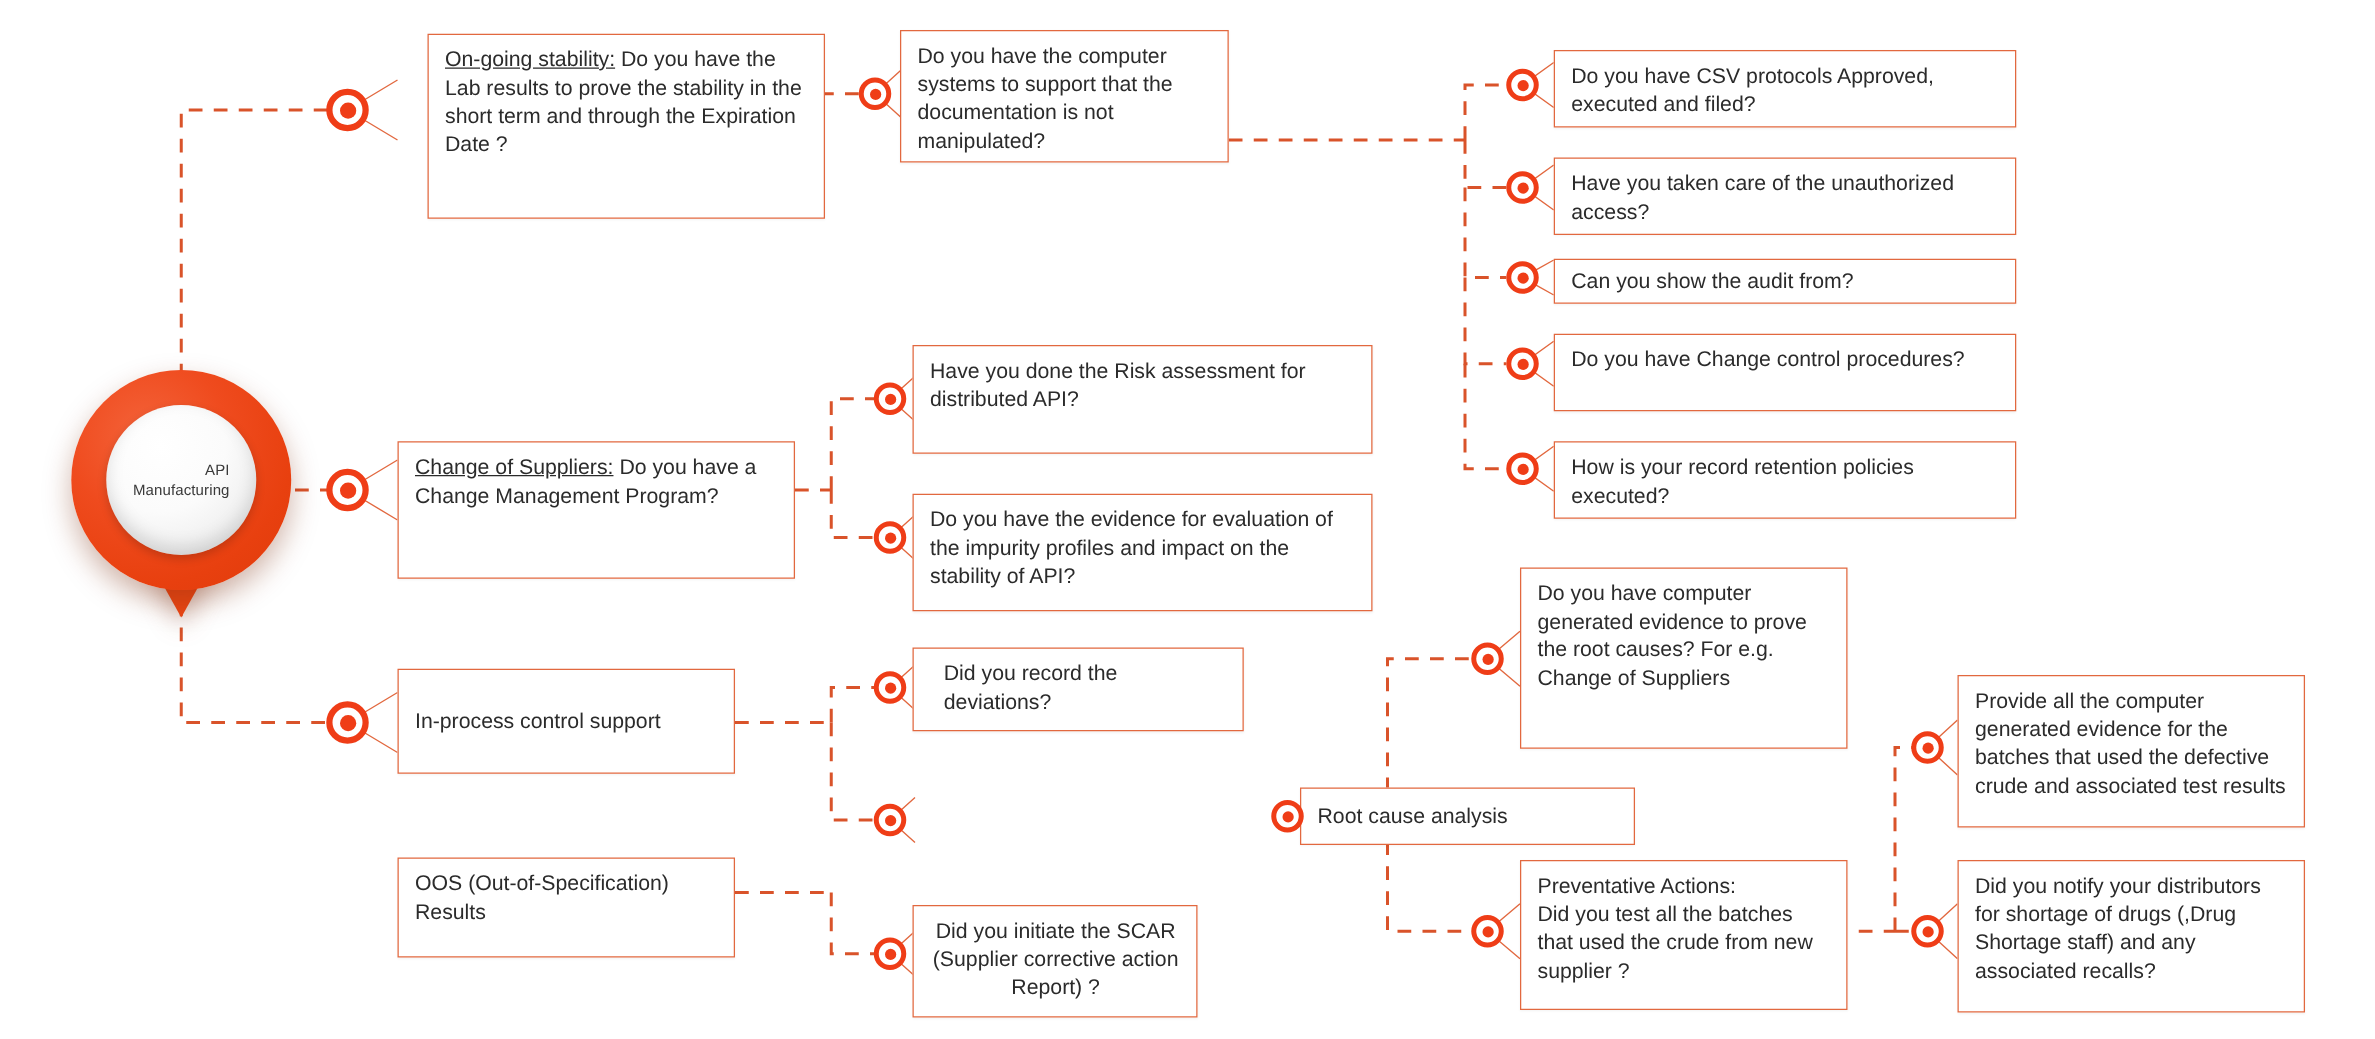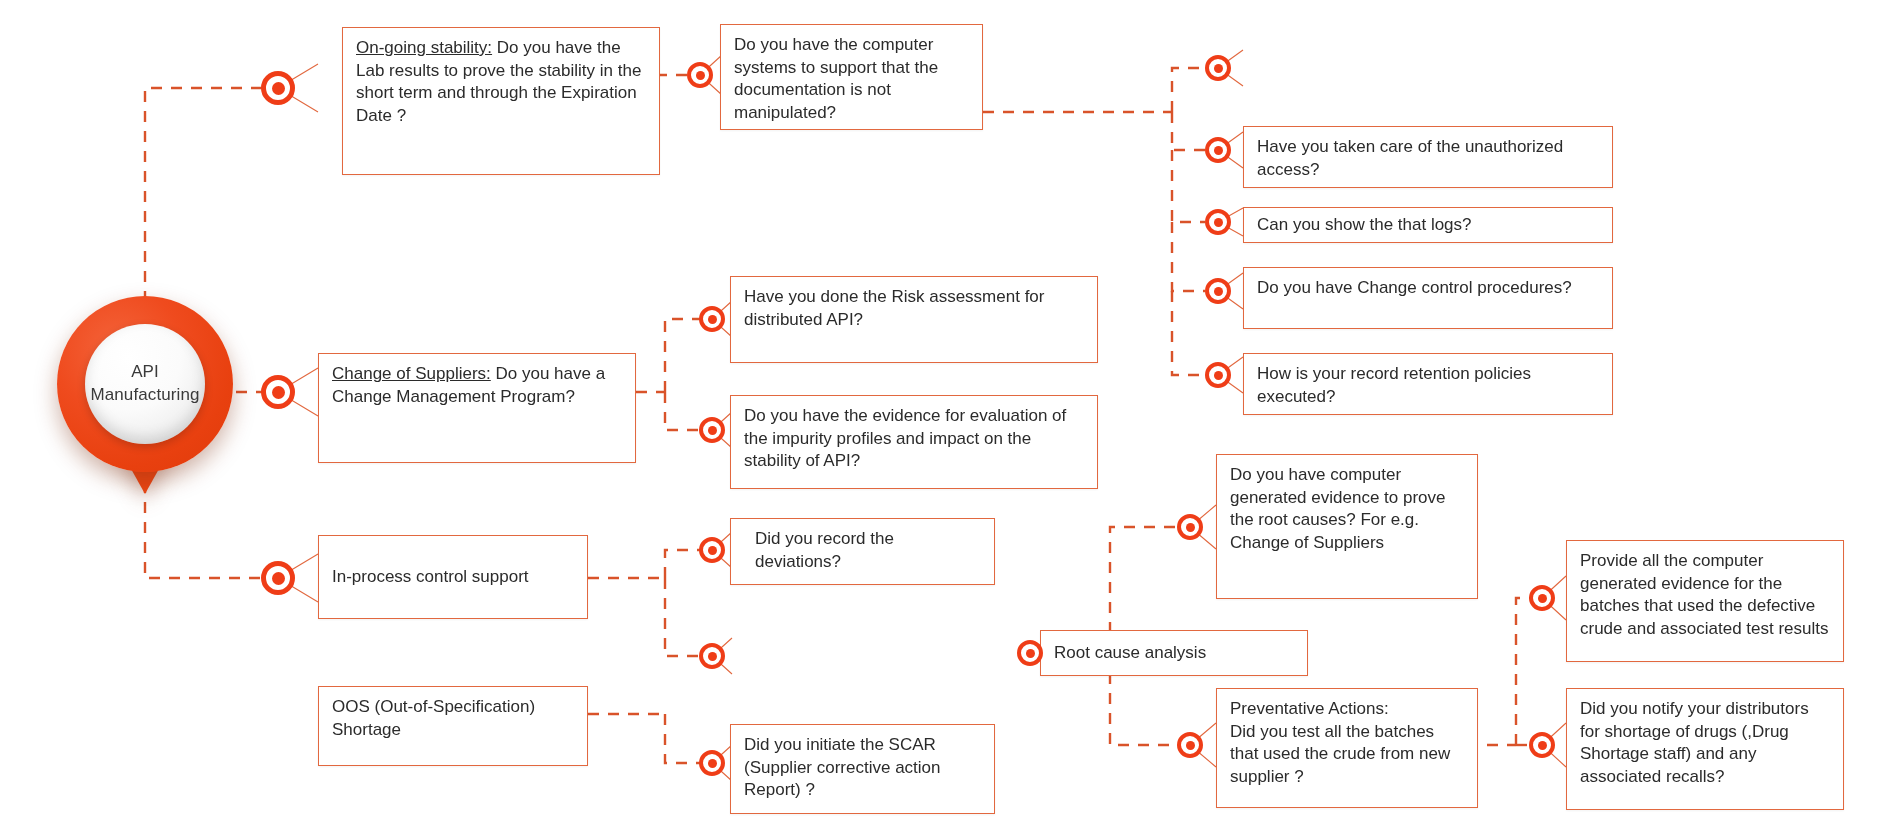--- a/index.html
+++ b/index.html
@@ -17,21 +17,21 @@
     background:radial-gradient(circle at 34% 30%, #f4633a 0%, #ef4b1e 38%, #e8400f 70%, #df3a0b 100%);
     box-shadow:0 10px 22px rgba(120,40,10,.35);
   }
   .hub-inner{
     position:absolute;left:28px;top:28px;width:120px;height:120px;border-radius:50%;
     background:radial-gradient(circle at 36% 28%, #ffffff 0%, #fbfbfb 45%, #ededed 78%, #dcdcdc 100%);
     box-shadow:inset 0 -6px 14px rgba(0,0,0,.13), 0 3px 8px rgba(0,0,0,.18);
     display:flex;align-items:center;justify-content:center;
   }
   .hub-label{
-    text-align:center;color:#3a3a3a;font-size:17px;line-height:1.35;
+    text-align:right;color:#3a3a3a;font-size:12px;line-height:1.35;
     letter-spacing:.1px;
   }
   .hub-tail{
     position:absolute;z-index:3;width:0;height:0;
     border-left:30px solid transparent;border-right:30px solid transparent;
     border-top:54px solid #ec4715;
     filter:drop-shadow(0 8px 10px rgba(120,40,10,.3));
   }
   
   .bull{
@@ -202,25 +202,28 @@
     </div>
 
   <div class="node" style="left:318px;top:27px;width:318px;height:148px;margin-left:24px;">
     <span class="u">On-going stability:</span><span> Do you have the Lab results to prove the stability in the short term and through the Expiration Date ?</span>
   </div>
 
   <div class="node" style="left:720px;top:24px;width:263px;height:106px;">
     <span>Do you have the computer systems to support that the documentation is not manipulated?</span>
   </div>
 
+  <div class="node" style="left:1243px;top:40px;width:370px;height:62px;">
+    <span>Do you have CSV protocols Approved, executed and filed?</span>
+  </div>
   <div class="node" style="left:1243px;top:126px;width:370px;height:62px;">
     <span>Have you taken care of the unauthorized access?</span>
   </div>
   <div class="node vc" style="left:1243px;top:207px;width:370px;height:36px;">
-    <span>Can you show the that logs?</span>
+    <span>Can you show the audit from?</span>
   </div>
   <div class="node" style="left:1243px;top:267px;width:370px;height:62px;">
     <span>Do you have Change control procedures?</span>
   </div>
   <div class="node" style="left:1243px;top:353px;width:370px;height:62px;">
     <span>How is your record retention policies executed?</span>
   </div>
 
   <div class="node" style="left:318px;top:353px;width:318px;height:110px;">
     <span class="u">Change of Suppliers:</span><span> Do you have a Change Management Program?</span>
@@ -231,27 +234,27 @@
   </div>
   <div class="node" style="left:730px;top:395px;width:368px;height:94px;">
     <span>Do you have the evidence for evaluation of the impurity profiles and impact on the stability of API?</span>
   </div>
 
   <div class="node vc" style="left:318px;top:535px;width:270px;height:84px;">
     <span>In-process control support</span>
   </div>
 
   <div class="node" style="left:318px;top:686px;width:270px;height:80px;">
-    <span>OOS (Out-of-Specification) Shortage</span>
+    <span>OOS (Out-of-Specification) Results</span>
   </div>
 
   <div class="node" style="left:730px;top:518px;width:265px;height:67px;padding-left:24px;">
     <span>Did you record the deviations?</span>
   </div>
-  <div class="node" style="left:730px;top:724px;width:265px;height:90px;">
+  <div class="node" style="left:730px;top:724px;width:228px;height:90px;text-align:center;">
     <span>Did you initiate the SCAR (Supplier corrective action Report) ?</span>
   </div>
 
   <div class="node vc" style="left:1040px;top:630px;width:268px;height:46px;">
     <span>Root cause analysis</span>
   </div>
 
   <div class="node" style="left:1216px;top:454px;width:262px;height:145px;">
     <span>Do you have computer generated evidence to prove the root causes? For e.g. Change of Suppliers</span>
   </div>

